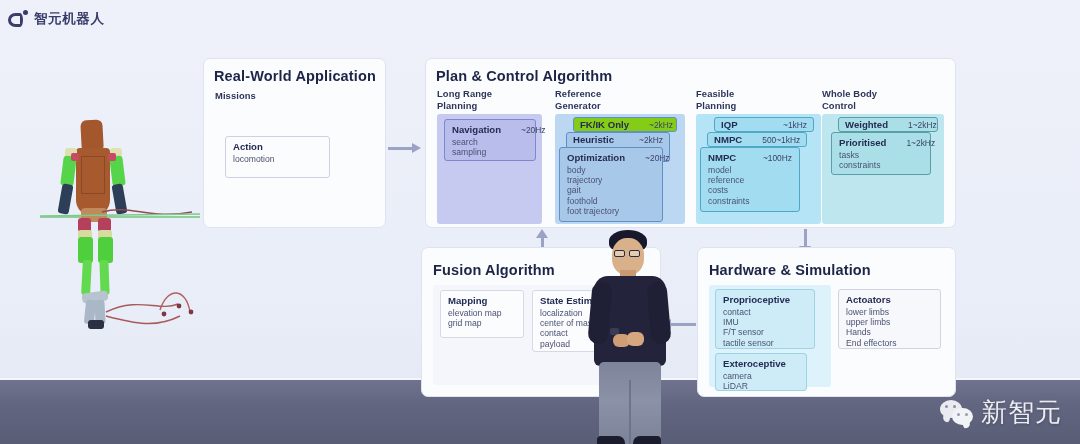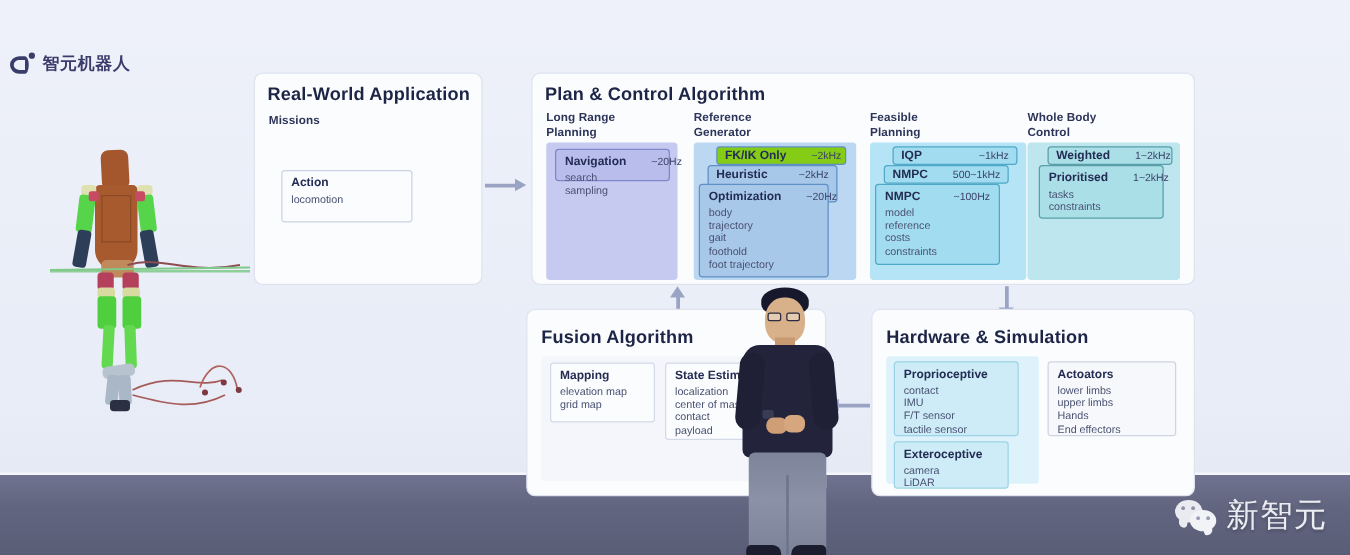--- a/index.html
+++ b/index.html
@@ -22,21 +22,20 @@
   #floor-edge {
     position: absolute; left: 0; top: 378px; width: 1080px; height: 2px;
     background: #f4f6fc;
   }
 
   
   #brand-logo {
     position: absolute; left: 8px; top: 10px;
     display: flex; align-items: center; gap: 6px;
     opacity: .92;
-    margin-top: 32px;
   }
   #brand-mark {
     position: relative; width: 20px; height: 18px;
   }
   #brand-mark .ring {
     position: absolute; left: 0; top: 3px; width: 15px; height: 14px;
     border: 3.2px solid #2b2d5e; border-radius: 50% 20% 20% 50% / 50% 50% 50% 50%;
   }
   #brand-mark .dot {
     position: absolute; right: 0; top: 0; width: 5px; height: 5px;
@@ -235,21 +234,21 @@
   </div>
 
   <div class="panel" style="left:425px;top:17px;width:531px;height:170px;">
     <div class="panel-title" style="left:10px;top:9px;">Plan &amp; Control Algorithm</div>
 
     <div class="sub-label" style="left:11px;top:29px;">
       <div>Long Range</div>
       <div>Planning</div>
     </div>
     <div class="col-block" style="left:11px;top:55px;width:105px;height:110px;background:#c6caf0;"></div>
-    <div class="card" style="left:18px;top:60px;width:92px;height:26px;background:#b8bdec;border:1px solid #7f86c9;">
+    <div class="card" style="left:18px;top:60px;width:92px;height:42px;background:#b8bdec;border:1px solid #7f86c9;">
       <div class="card-head">
         <span class="card-name">Navigation</span>
         <span class="card-freq">~20Hz</span>
       </div>
       <div class="card-list">
         <div>search</div>
         <div>sampling</div>
       </div>
     </div>
 

